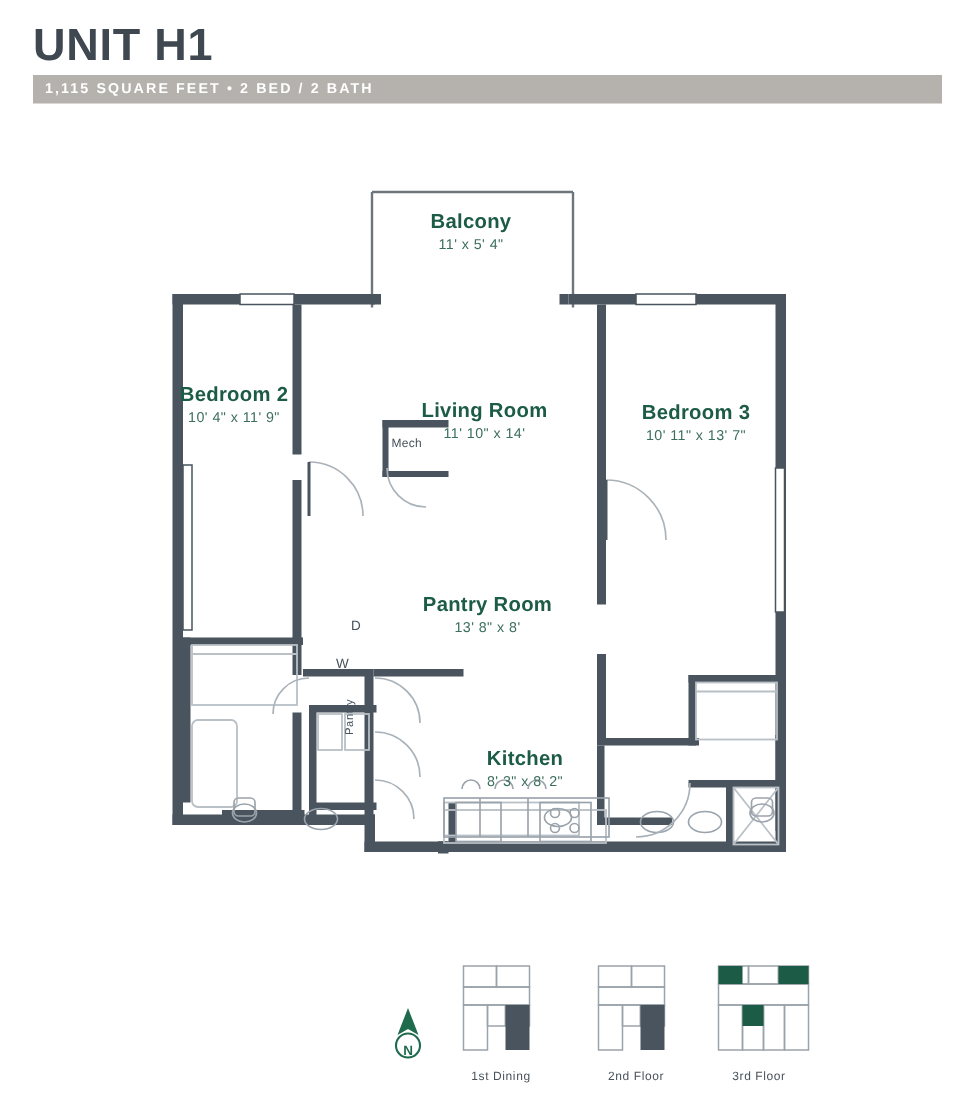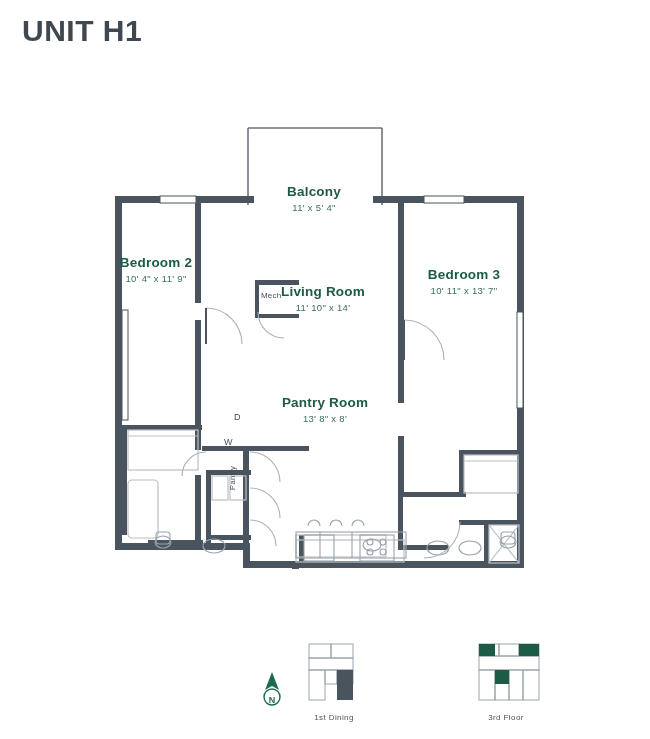--- a/index.html
+++ b/index.html
@@ -146,20 +146,23 @@
     font-size: 9px;
     color: #1f6b4d;
     font-weight: bold;
   }
 </style>
 </head>
 <body>
 
 <div id="header">
   <div id="unit-title">UNIT H1</div>
+  <div id="subtitle-bar">
+    <div id="subtitle-text">1,115 SQUARE FEET  •  2 BED / 2 BATH</div>
+  </div>
 </div>
 
 <div id="plan">
 
   <svg width="650" height="540" viewBox="0 0 650 540">
 
     <g>
       <path d="M248,48 L248,125 M248,48 L382,48 M382,48 L382,125" fill="none" stroke="#6d757d" stroke-width="1.6"></path>
     </g>
 
@@ -290,45 +293,49 @@
       <line x1="404" y1="240" x2="404" y2="280" stroke="#4a545e" stroke-width="2"></line>
       <path d="M250,372 a30,30 0 0 1 30,30"></path>
       <path d="M250,408 a30,30 0 0 1 30,30"></path>
       <path d="M250,440 a26,26 0 0 1 26,26"></path>
       <path d="M206,372 a24,24 0 0 0 -24,24"></path>
       <path d="M424,478 a36,36 0 0 0 36,-36"></path>
       <path d="M258,232 a26,26 0 0 0 26,26"></path>
     </g>
   </svg>
 
-  <div class="room-label" style="left:248px; top:60px; width:132px;margin-top:44px;">
+  <div class="room-label" style="left:248px; top:60px; width:132px;">
     <div class="room-name">Balcony</div>
     <div class="room-dims">11' x 5' 4"</div>
   </div>
 
   <div class="room-label" style="left:110px; top:175px; width:92px;">
     <div class="room-name">Bedroom 2</div>
     <div class="room-dims">10' 4" x 11' 9"</div>
   </div>
 
-  <div class="room-label" style="left:250px; top:204px; width:146px;">
+  <div class="room-label" style="left:250px; top:186px; width:146px;">
     <div class="room-name">Living Room</div>
     <div class="room-dims">11' 10" x 14'</div>
   </div>
 
   <div class="room-label" style="left:410px; top:187px; width:108px;">
     <div class="room-name">Bedroom 3</div>
     <div class="room-dims">10' 11" x 13' 7"</div>
   </div>
 
   <div class="room-label" style="left:252px; top:315px; width:146px;">
     <div class="room-name">Pantry Room</div>
     <div class="room-dims">13' 8" x 8'</div>
   </div>
 
+  <div class="room-label" style="left:292px; top:418px; width:116px;">
+    <div class="room-name">Kitchen</div>
+    <div class="room-dims">8'  3" x 8' 2"</div>
+  </div>
 
   <div class="small-label" style="left:261px; top:211px;">Mech</div>
   <div class="appl-letter" style="left:224px; top:357px;">W</div>
   <div class="appl-letter" style="left:234px; top:332px;">D</div>
   <div class="vert-label" style="left:228px; top:410px;">Pantry</div>
 </div>
 
 <div id="footer">
 
   <div id="north">
@@ -347,20 +354,34 @@
         <rect x="6" y="20" width="44" height="12"></rect>
         <rect x="6" y="32" width="16" height="30"></rect>
         <rect x="22" y="32" width="12" height="14"></rect>
         <rect x="34" y="32" width="16" height="14"></rect>
       </g>
       <rect x="34" y="32" width="16" height="30" fill="#4a545e"></rect>
     </svg>
     <div class="kp-caption">1st Dining</div>
   </div>
 
+  <div class="keyplan" style="left:393px;">
+    <svg width="62" height="70" viewBox="0 0 62 70">
+      <g fill="none" stroke="#9aa3ab" stroke-width="1">
+        <rect x="6" y="6" width="22" height="14"></rect>
+        <rect x="28" y="6" width="22" height="14"></rect>
+        <rect x="6" y="20" width="44" height="12"></rect>
+        <rect x="6" y="32" width="16" height="30"></rect>
+        <rect x="22" y="32" width="12" height="14"></rect>
+        <rect x="34" y="32" width="16" height="14"></rect>
+      </g>
+      <rect x="34" y="32" width="16" height="30" fill="#4a545e"></rect>
+    </svg>
+    <div class="kp-caption">2nd Floor</div>
+  </div>
 
   <div class="keyplan" style="left:475px;">
     <svg width="70" height="70" viewBox="0 0 70 70">
       <g fill="none" stroke="#9aa3ab" stroke-width="1">
         <rect x="4" y="6" width="20" height="12"></rect>
         <rect x="24" y="6" width="20" height="12"></rect>
         <rect x="44" y="6" width="20" height="12"></rect>
         <rect x="4" y="18" width="60" height="14"></rect>
         <rect x="4" y="32" width="16" height="30"></rect>
         <rect x="20" y="32" width="14" height="30"></rect>

